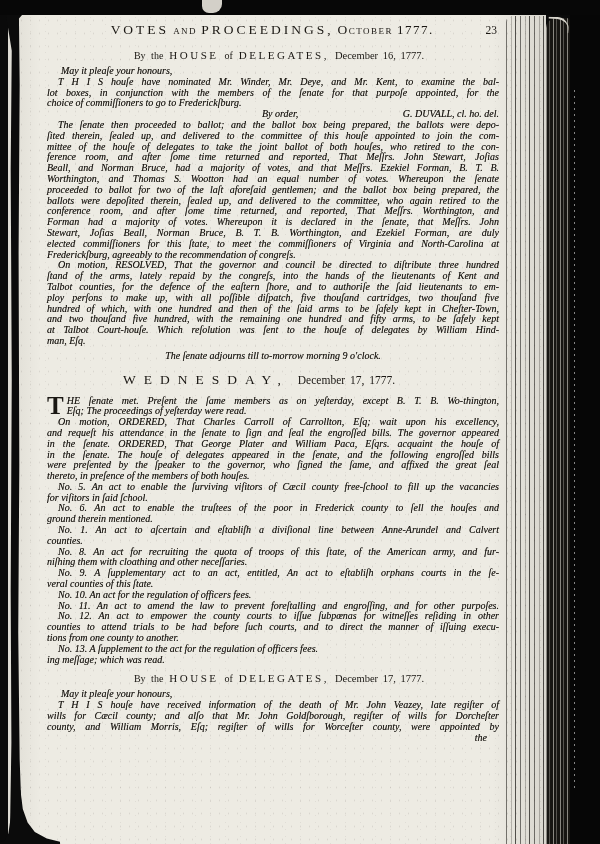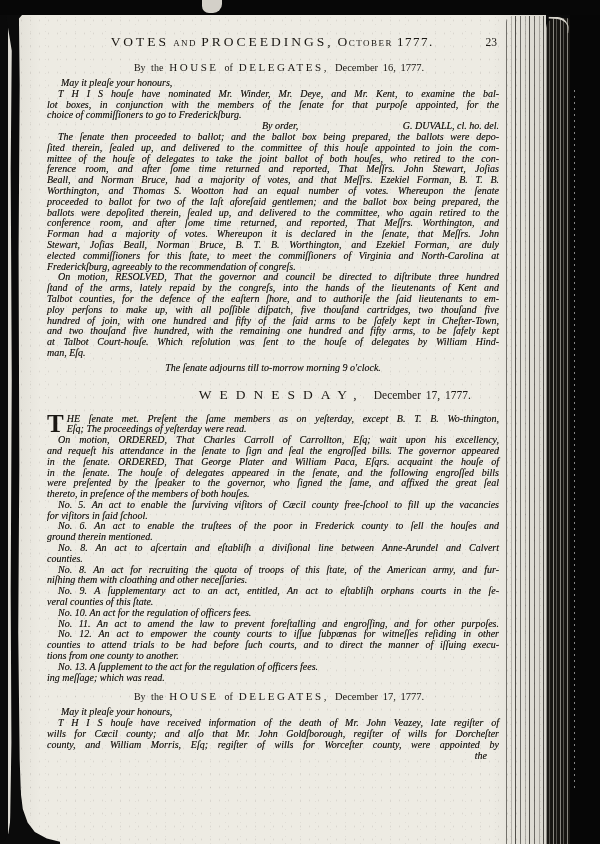--- a/index.html
+++ b/index.html
@@ -14,21 +14,21 @@
     background-color:#edebe3;
     background-image:
       radial-gradient(rgba(40,36,30,0.10) 0.5px, transparent 0.8px),
       radial-gradient(rgba(40,36,30,0.07) 0.5px, transparent 0.8px),
       linear-gradient(90deg, rgba(90,85,75,0.10) 0%, rgba(0,0,0,0) 6%, rgba(0,0,0,0) 90%, rgba(70,65,58,0.12) 100%);
     background-size:9px 13px, 15px 7px, 100% 100%;
     z-index:1;
   }
   
   .text-col{
-    position:absolute;left:47px;top:33px;width:452px;z-index:2;
+    position:absolute;left:47px;top:21px;width:452px;z-index:2;
     color:#1a1713;
   }
   .line{
     font-size:10px;line-height:10.8px;
     text-shadow:0 0 0.4px rgba(26,23,19,0.6);
     font-style:italic;
   }
   .line.j{text-align:justify;text-align-last:justify;}
   .line.l{text-align:left;}
   .line.in{text-indent:11px;}
@@ -40,21 +40,21 @@
   .mast-main{flex:1;text-align:center;padding-left:12px;white-space:nowrap;}
   .mast-caps{font-size:13.5px;letter-spacing:3px;}
   .mast-sc{font-variant:small-caps;font-size:13.5px;letter-spacing:1.5px;}
   .mast-yr{font-size:13px;letter-spacing:1.5px;}
   .pagenum{font-size:11.5px;padding-right:2px;}
   .byline{text-align:center;margin:5px 0 4px 0;line-height:13px;padding-left:12px;white-space:nowrap;}
   .byline span{margin:16px 3px;}
   .by-plain{font-size:10px;word-spacing:3px;}
   .by-caps{font-size:11px;letter-spacing:2.5px;}
   .by-date{font-size:10.5px;word-spacing:2px;}
-  .dayhead{text-align:right;margin:8px 0 7px 0;line-height:23px;padding-right:28px;white-space:nowrap;}
+  .dayhead{text-align:center;margin:8px 0 7px 0;line-height:17px;padding-right:28px;white-space:nowrap;}
   .day{font-size:13.5px;letter-spacing:8px;}
   .ddate{font-size:11.5px;margin-left:9px;word-spacing:2px;}
   .dcwrap::after{content:"";display:block;clear:left;}
   .dropcap{
     float:left;font-size:25px;line-height:20px;font-weight:bold;
     padding:0 3px 0 0;
   }
   
   .band-light{
     position:absolute;left:506px;top:16px;width:40px;height:828px;z-index:3;
@@ -126,42 +126,42 @@
     <div class="line j">ballots were depoſited therein, ſealed up, and delivered to the committee, who again retired to the</div>
     <div class="line j">conference room, and after ſome time returned, and reported, That Meſſrs. Worthington, and</div>
     <div class="line j">Forman had a majority of votes. Whereupon it is declared in the ſenate, that Meſſrs. John</div>
     <div class="line j">Stewart, Joſias Beall, Norman Bruce, B. T. B. Worthington, and Ezekiel Forman, are duly</div>
     <div class="line j">elected commiſſioners for this ſtate, to meet the commiſſioners of Virginia and North-Carolina at</div>
     <div class="line l">Frederickſburg, agreeably to the recommendation of congreſs.</div>
     <div class="line j in">On motion, RESOLVED, That the governor and council be directed to diſtribute three hundred</div>
     <div class="line j">ſtand of the arms, lately repaid by the congreſs, into the hands of the lieutenants of Kent and</div>
     <div class="line j">Talbot counties, for the defence of the eaſtern ſhore, and to authoriſe the ſaid lieutenants to em-</div>
     <div class="line j">ploy perſons to make up, with all poſſible diſpatch, five thouſand cartridges, two thouſand five</div>
-    <div class="line j">hundred of join, with one hundred and fifty of the ſaid arms to be ſafely kept in Cheſter-Town,</div>
+    <div class="line j">hundred of which, with one hundred and then of the ſaid arms to be ſafely kept in Cheſter-Town,</div>
     <div class="line j">and two thouſand five hundred, with the remaining one hundred and fifty arms, to be ſafely kept</div>
     <div class="line j">at Talbot Court-houſe. Which reſolution was ſent to the houſe of delegates by William Hind-</div>
     <div class="line l">man, Eſq.</div>
     <div class="line c">The ſenate adjourns till to-morrow morning 9 o'clock.</div>
     <div class="dayhead"><span class="day">WEDNESDAY,</span><span class="ddate">December 17, 1777.</span></div>
     <div class="dcwrap">
       <span class="dropcap">T</span>
       <div class="line j">HE ſenate met. Preſent the ſame members as on yeſterday, except B. T. B. Wo-thington,</div>
       <div class="line l">Eſq; The proceedings of yeſterday were read.</div>
     </div>
     <div class="line j in">On motion, ORDERED, That Charles Carroll of Carrollton, Eſq; wait upon his excellency,</div>
     <div class="line j">and requeſt his attendance in the ſenate to ſign and ſeal the engroſſed bills. The governor appeared</div>
     <div class="line j">in the ſenate. ORDERED, That George Plater and William Paca, Eſqrs. acquaint the houſe of</div>
     <div class="line j">in the ſenate. The houſe of delegates appeared in the ſenate, and the following engroſſed bills</div>
     <div class="line j">were preſented by the ſpeaker to the governor, who ſigned the ſame, and affixed the great ſeal</div>
     <div class="line l">thereto, in preſence of the members of both houſes.</div>
     <div class="line j in">No. 5. An act to enable the ſurviving viſitors of Cæcil county free-ſchool to fill up the vacancies</div>
     <div class="line l">for viſitors in ſaid ſchool.</div>
     <div class="line j in">No. 6. An act to enable the truſtees of the poor in Frederick county to ſell the houſes and</div>
     <div class="line l">ground therein mentioned.</div>
-    <div class="line j in">No. 8. An act to aſcertain and eſtabliſh a diviſional line between Anne-Arundel and Calvert</div>
+    <div class="line j in">No. 1. An act to aſcertain and eſtabliſh a diviſional line between Anne-Arundel and Calvert</div>
     <div class="line l">counties.</div>
     <div class="line j in">No. 8. An act for recruiting the quota of troops of this ſtate, of the American army, and fur-</div>
     <div class="line l">niſhing them with cloathing and other neceſſaries.</div>
     <div class="line j in">No. 9. A ſupplementary act to an act, entitled, An act to eſtabliſh orphans courts in the ſe-</div>
     <div class="line l">veral counties of this ſtate.</div>
     <div class="line l in">No. 10. An act for the regulation of officers fees.</div>
     <div class="line j in">No. 11. An act to amend the law to prevent foreſtalling and engroſſing, and for other purpoſes.</div>
     <div class="line j in">No. 12. An act to empower the county courts to iſſue ſubpœnas for witneſſes reſiding in other</div>
     <div class="line j">counties to attend trials to be had before ſuch courts, and to direct the manner of iſſuing execu-</div>
     <div class="line l">tions from one county to another.</div>

